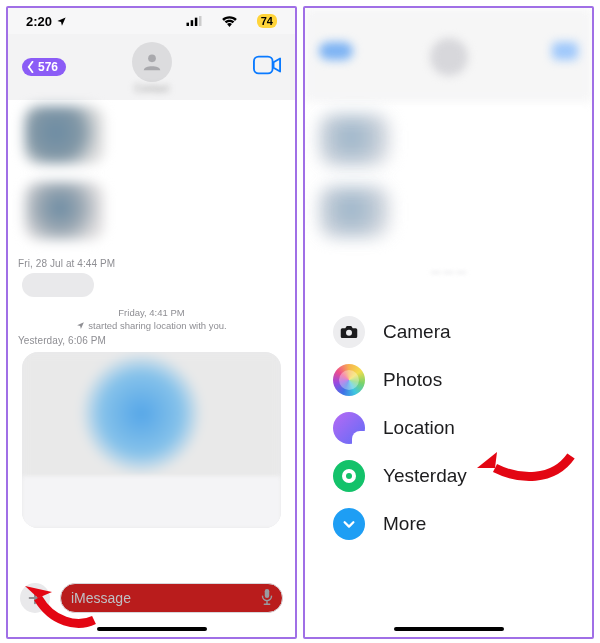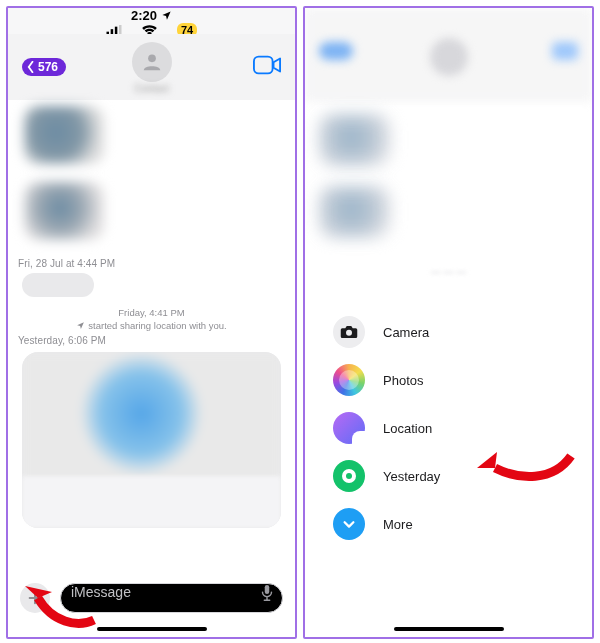--- a/index.html
+++ b/index.html
@@ -4,27 +4,27 @@
 <style>
   * { box-sizing: border-box; margin: 0; padding: 0; }
   body { font-family: -apple-system, Helvetica, Arial, sans-serif; background: #fff; width: 600px; height: 643px; overflow: hidden; }
   .stage { position: relative; width: 600px; height: 643px; }
 
   .panel { position: absolute; top: 6px; width: 291px; height: 633px; border: 2px solid #a06fe6; border-radius: 2px; background: #fff; overflow: hidden; }
   .panel-left { left: 6px; }
   .panel-right { left: 303px; }
 
   
-  .statusbar { height: 26px; display: flex; justify-content: space-between; align-items: center; padding: 0 18px; font-size: 13px; font-weight: 600; background: rgba(245,245,246,.8); flex-direction: column; }
+  .statusbar { height: 26px; display: flex; justify-content: space-between; align-items: center; padding: 0 18px; font-size: 13px; font-weight: 600; background: rgba(245,245,246,.8); }
   .status-left { display: flex; align-items: center; gap: 4px; }
   .status-right { display: flex; align-items: center; gap: 20px; }
   .battery-badge { background: #ffd43a; border-radius: 6px; padding: 1px 4px; font-size: 11px; font-weight: 700; }
 
   .navbar { height: 66px; background: #f3f3f4; display: flex; align-items: center; justify-content: space-between; padding: 0 14px; position: relative; }
-  .back-pill { background: #6d28d9; color:#fff; font-size: 12px; font-weight:600; border-radius: 12px; padding: 2px 8px 2px 4px; display:flex; align-items:center; gap:2px; }
+  .back-pill { background: #8b5cf6; color:#fff; font-size: 12px; font-weight:600; border-radius: 12px; padding: 2px 8px 2px 4px; display:flex; align-items:center; gap:2px; }
   .back-pill svg { width:10px; height:12px; }
   .avatar { width: 40px; height: 40px; border-radius: 50%; background: #dcdcde; display:flex; align-items:center; justify-content:center; position:absolute; left:50%; top:8px; transform:translateX(-50%); }
   .avatar svg { width:22px; height:22px; fill:#a9a9ad; }
   .contact-name { position:absolute; left:50%; bottom:6px; transform:translateX(-50%); color:#999; font-size:10px; filter: blur(3px); }
   .video-btn { color:#0a7aff; }
 
   .chat { position:absolute; top:92px; left:0; right:0; bottom:54px; padding:0 10px; }
   .big-blur { border-radius:14px; background: radial-gradient(circle at 40% 45%, #6b8ba3 0%, #8398a6 45%, #ddd 75%); width:80px; height:58px; filter:blur(6px); margin:6px 0 18px 6px; }
   .big-blur.b2 { background: radial-gradient(circle at 45% 45%, #6b8ba3 0%, #9aa7b2 40%, #e1dfe0 75%); }
   .ts { text-align:left; font-size:10px; color:#8e8e93; margin:4px 0; letter-spacing:.1px; }
@@ -34,38 +34,38 @@
   .rich-card { margin:6px 4px 0; border-radius:16px; background:#eaeaec; height:176px; position:relative; overflow:hidden; }
   .rich-card .map-blur { position:absolute; inset:0; background:
       radial-gradient(circle at 46% 35%, #55a6e8 0%, #86c2ea 22%, transparent 34%),
       radial-gradient(circle at 30% 32%, #e9e9e9 0%, #e9e9e9 40%),
       linear-gradient(#ededef,#f3f3f5);
       filter: blur(5px); }
   .rich-card::after { content:""; position:absolute; left:0; right:0; bottom:0; height:52px; background:#f4f4f6; filter:blur(2px); }
 
   .composer { position:absolute; bottom:22px; left:0; right:0; height:34px; display:flex; align-items:center; gap:10px; padding:0 12px; }
   .plus-btn { width:30px; height:30px; border-radius:50%; background:#e9e9eb; display:flex; align-items:center; justify-content:center; color:#8e8e93; }
-  .msg-field { flex:1; height:30px; border-radius:16px; border:1px solid #d7d7db; background:#000000; display:flex; align-items:flex-start; padding:0 10px; color:#c0c0c4; font-size:14px; position:relative; }
+  .msg-field { flex:1; height:30px; border-radius:16px; border:1px solid #d7d7db; background:#b91c1c; display:flex; align-items:center; padding:0 10px; color:#c0c0c4; font-size:14px; position:relative; }
   .mic-icon { position:absolute; right:8px; color:#9a9aa0; }
   .home-ind { position:absolute; bottom:6px; left:50%; transform:translateX(-50%); width:110px; height:4px; border-radius:3px; background:#000; }
 
   
   .right-blur-top { position:absolute; top:0; left:0; right:0; height:94px; background:#f3f3f4; filter:blur(4px); opacity:.75; }
   .ghost-avatar { position:absolute; left:50%; top:30px; transform:translateX(-50%); width:38px; height:38px; border-radius:50%; background:#d7d7db; filter:blur(4px); }
   .ghost-back { position:absolute; left:14px; top:34px; width:34px; height:18px; border-radius:10px; background:#7db3f3; filter:blur(5px); }
   .ghost-video { position:absolute; right:14px; top:34px; width:26px; height:18px; border-radius:5px; background:#9fc8fb; filter:blur(5px); }
   .ghost-blob { position:absolute; width:72px; height:52px; border-radius:14px; filter:blur(8px); opacity:.8; background:radial-gradient(circle at 45% 45%, #7fa0bb 0%, #b9c3cf 60%, #e7e7ea 85%); }
   .ghost-blob.g1 { left:14px; top:106px; }
   .ghost-blob.g2 { left:14px; top:178px; }
   .ghost-ts { position:absolute; left:0; right:0; text-align:center; font-size:10px; color:#c6c6cb; filter:blur(2px); }
 
   .menu { position:absolute; left:28px; top:300px; right:16px; }
   .menu-item { display:flex; align-items:center; gap:18px; height:48px; }
   .menu-item .icon { width:32px; height:32px; border-radius:50%; display:flex; align-items:center; justify-content:center; flex-shrink:0; }
-  .menu-item .label { font-size:13px; color:#1c1c1e; }
+  .menu-item .label { font-size:19px; color:#1c1c1e; }
 
   .ic-camera { background:#ededef; }
   .ic-photos { background: conic-gradient(#f7b24e,#f3dd4e,#7bd36a,#3fc6e0,#3e72e6,#9a49e0,#ef4e8b,#f7b24e); position:relative; }
   .ic-photos::after { content:""; position:absolute; inset:6px; border-radius:50%; background:#fff; opacity:.35; }
   .ic-stickers { background:linear-gradient(135deg,#b86af4 0%, #5f6cf6 100%); border-radius:8px; position:relative; }
   .ic-stickers::after { content:""; position:absolute; right:-1px; bottom:-1px; width:14px; height:14px; background:#fff; border-top-left-radius:8px; }
   .ic-audio { background:#f8644d; }
   .ic-location { background:#13c26a; position:relative; }
   .ic-location::after { content:""; position:absolute; inset:9px; border-radius:50%; background:#fff; }
   .ic-location::before { content:""; position:absolute; left:50%; top:50%; transform:translate(-50%,-50%); width:6px; height:6px; border-radius:50%; background:#13c26a; z-index:1;}

